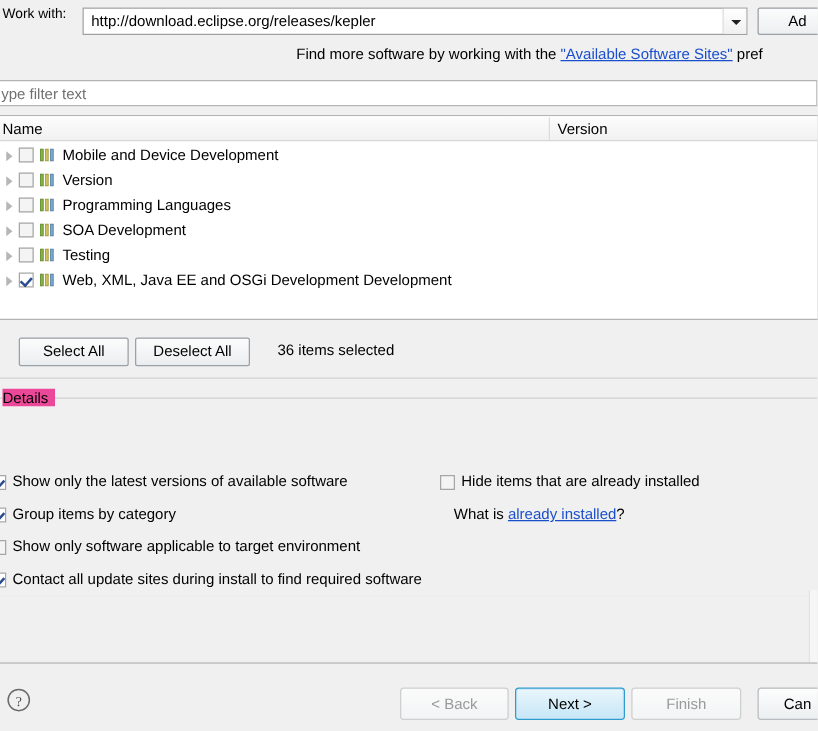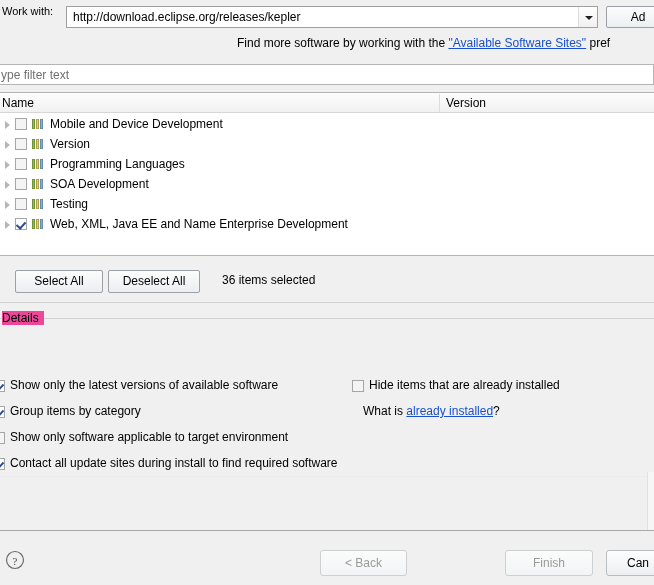--- a/index.html
+++ b/index.html
@@ -457,21 +457,21 @@
           <span class="tree-label">Testing</span>
         </div>
         <div class="tree-row">
           <span class="twisty"></span>
           <span class="tree-check checked"></span>
           <span class="feat-icon">
             <span class="b1"></span>
             <span class="b2"></span>
             <span class="b3"></span>
           </span>
-          <span class="tree-label">Web, XML, Java EE and Name Enterprise Development</span>
+          <span class="tree-label">Web, XML, Java EE and OSGi Development Development</span>
         </div>
       </div>
   </div>
 
   <div class="sel-bar">
     <div class="btn btn-selectall">Select All</div>
     <div class="btn btn-deselectall">Deselect All</div>
     <div class="sel-count">36 items selected</div>
   </div>
   <div class="sel-divider"></div>
@@ -511,16 +511,17 @@
   <div class="bottom-bar"></div>
 
   <div class="help-icon">
     <svg width="20" height="20" viewBox="0 0 20 20">
       <circle cx="10" cy="10" r="8.5" fill="none" stroke="#6b6b6b" stroke-width="1.2"></circle>
       <text x="10" y="14.5" text-anchor="middle" font-family="Liberation Serif, serif" font-size="11" fill="#4a4a4a">?</text>
     </svg>
   </div>
 
   <div class="bbtn btn-back disabled">&lt; Back</div>
+  <div class="bbtn btn-next focused">Next &gt;</div>
   <div class="bbtn btn-finish disabled">Finish</div>
   <div class="bbtn btn-cancel">Can</div>
 
 </div>
 
 </body></html>

